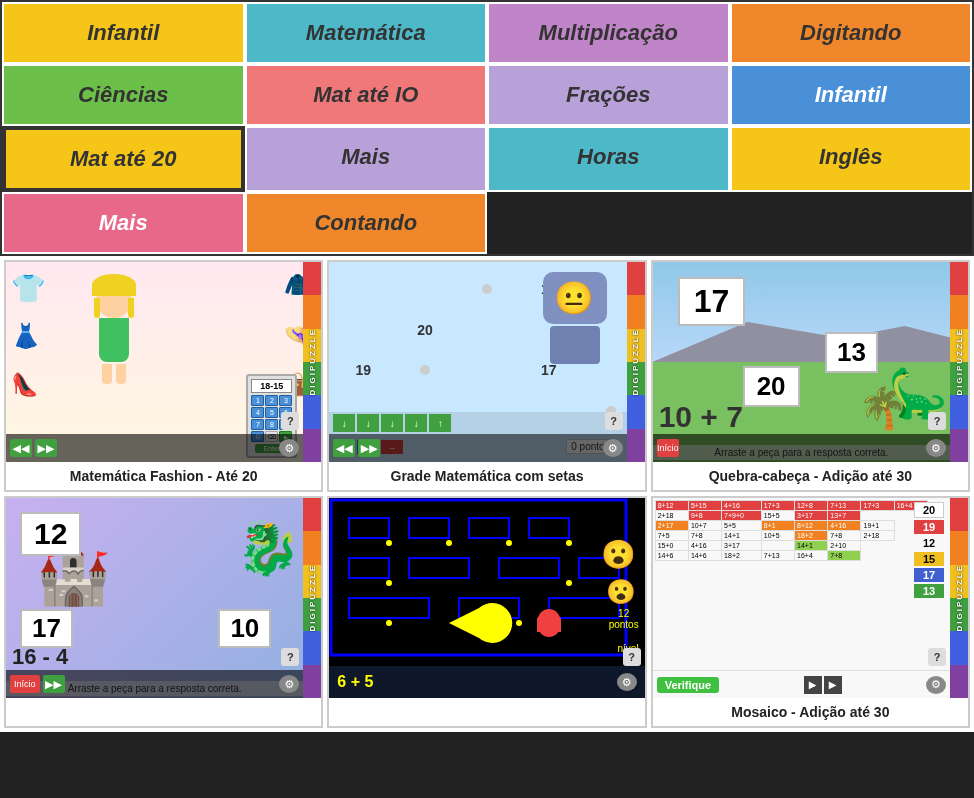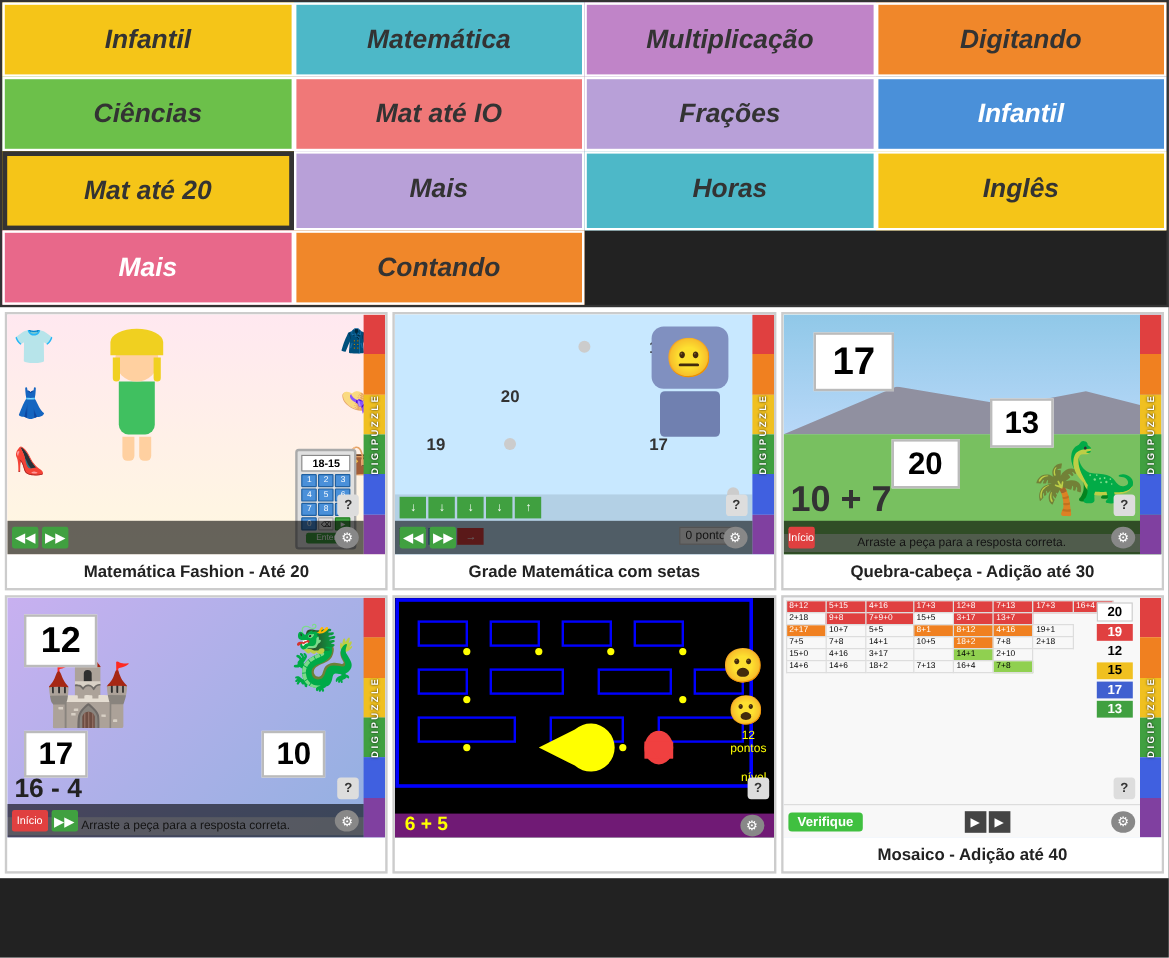--- a/index.html
+++ b/index.html
@@ -422,21 +422,21 @@
             <rect x="208" y="120" width="24" height="14" fill="#f04040"></rect>
             <polygon points="208,134 214,127 220,134 226,127 232,134" fill="#f04040"></polygon>
           </svg>
 
           <div style="position:absolute;right:8px;top:40px;font-size:28px;">😮</div>
           <div style="position:absolute;right:8px;top:80px;font-size:24px;">😮</div>
 
           <div style="position:absolute;right:6px;top:110px;font-size:10px;color:#ff0;text-align:center;">12<br>pontos</div>
           <div style="position:absolute;right:6px;top:145px;font-size:10px;color:#ff0;text-align:center;">nível<br>1</div>
 
-          <div style="position:absolute;bottom:0;left:0;right:0;height:20px;background:#701a75;display:flex;align-items:center;justify-content:space-between;padding:0 8px;">
+          <div style="position:absolute;bottom:0;left:0;right:0;height:32px;background:#0f172a;display:flex;align-items:center;justify-content:space-between;padding:0 8px;">
             <span style="color:#ff0;font-size:16px;font-weight:bold;">6 + 5</span>
             <div style="background:#888;color:#fff;width:20px;height:18px;border-radius:50%;display:flex;align-items:center;justify-content:center;font-size:11px;">⚙</div>
           </div>
 
           <div style="position:absolute;right:4px;bottom:32px;background:#ddd;color:#333;width:18px;height:18px;border-radius:3px;display:flex;align-items:center;justify-content:center;font-weight:bold;font-size:11px;">?</div>
         </div>
       </div>
     </div>
 
     <div class="game-card">
@@ -528,17 +528,17 @@
             <div style="display:flex;gap:2px;">
               <div style="background:#444;color:#fff;width:18px;height:18px;display:flex;align-items:center;justify-content:center;font-size:10px;">▶</div>
               <div style="background:#444;color:#fff;width:18px;height:18px;display:flex;align-items:center;justify-content:center;font-size:10px;">▶</div>
             </div>
             <div style="background:#888;color:#fff;width:20px;height:18px;border-radius:50%;display:flex;align-items:center;justify-content:center;font-size:11px;">⚙</div>
           </div>
 
           <div style="position:absolute;right:22px;bottom:32px;background:#ddd;color:#333;width:18px;height:18px;border-radius:3px;display:flex;align-items:center;justify-content:center;font-weight:bold;font-size:11px;">?</div>
         </div>
       </div>
-      <div class="game-title">Mosaico - Adição até 40</div>
+      <div class="game-title">Mosaico - Adição até 30</div>
     </div>
 
   </div>
 </div>
 
 </body></html>

